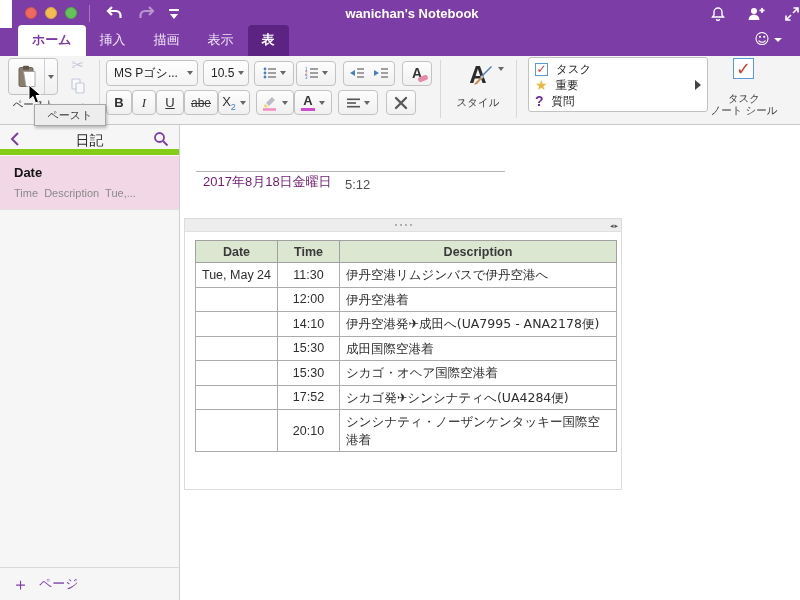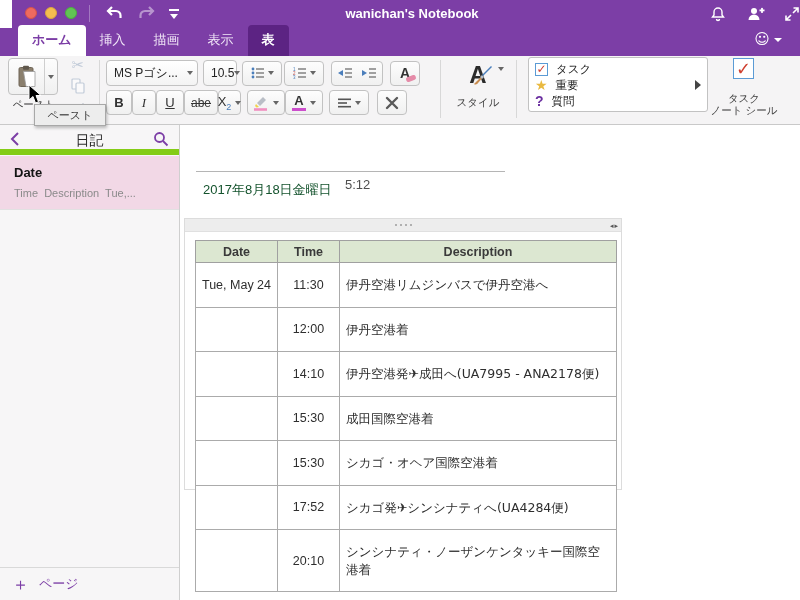--- a/index.html
+++ b/index.html
@@ -72,32 +72,32 @@
   .page-item.selected { background:#f2d8e6; }
   .page-title { font-size:13px; font-weight:bold; color:#141414; margin-bottom:7px; }
   .page-preview { font-size:11px; color:#8a8a8a; white-space:pre; overflow:hidden; }
   .sb-footer { position:absolute; left:0; bottom:0; width:100%; height:33px; border-top:1px solid #d9d9d9; display:flex; align-items:center; gap:10px; padding-left:12px; color:#7c3ea6; }
   .plus { font-size:17px; line-height:1; font-weight:normal; }
   .newpage-label { font-size:13px; }
 
   
   .content { position:absolute; left:181px; top:125px; width:619px; height:475px; background:#fff; }
   .title-rule { position:absolute; left:15px; top:46px; width:309px; height:1px; background:#b5b5b5; }
-  .date-line { position:absolute; left:22px; top:56px; font-size:13px; color:#14532d; }
+  .date-line { position:absolute; left:22px; top:48px; font-size:13px; color:#701a75; }
   .time-part { position:absolute; left:164px; top:52px; font-size:13px; color:#4f4f4f; }
 
   .note-block { position:absolute; left:3px; top:93px; width:438px; height:272px; border:1px solid #dcdcdc; background:#fff; }
   .drag-bar { position:absolute; left:0; top:0; width:100%; height:13px; background:#ededed; border-bottom:1px solid #e0e0e0; }
   .drag-dots { position:absolute; left:0; right:0; top:5px; display:flex; justify-content:center; gap:3px; }
   .drag-dots i { width:2px; height:2px; background:#9b9b9b; border-radius:50%; }
   .lr-arrows { position:absolute; right:2px; top:3px; font-size:7px; color:#555; letter-spacing:1px; font-family:"DejaVu Sans",sans-serif; }
 
   table.itin { position:absolute; left:10px; top:21px; border-collapse:collapse; table-layout:fixed; width:421px; font-size:12.5px; color:#2e2e2e; }
   table.itin th { background:#dce7d1; border:1px solid #a0a0a0; font-weight:bold; color:#3a3a3a; height:22px; text-align:center; }
-  table.itin td { border:1px solid #ababab; padding:13px 6px; height:23px; vertical-align:middle; background:#fff; }
+  table.itin td { border:1px solid #ababab; padding:3px 6px; height:23px; vertical-align:middle; background:#fff; }
   td.c-date { text-align:center; }
   td.c-time { text-align:center; }
   td.c-desc { text-align:left; line-height:1.4; }
   .caret-bar { display:inline-block; width:1px; height:13px; background:#111; vertical-align:-2px; margin-left:1px; }
   .plane { font-family:"DejaVu Sans",sans-serif; }
 </style>
 </head>
 <body>
 
 <div id="app">
@@ -195,21 +195,21 @@
     </div>
 
     <div class="vsep" style="left:99px;"></div>
 
     <div class="row1">
       <div class="combo" style="width:92px;">
         <span>MS Pゴシ...</span>
           <span class="caret-d"></span>
       </div>
       <div style="width:5px;"></div>
-      <div class="combo" style="width:34px;text-align:center;">
+      <div class="combo" style="width:46px;text-align:center;">
         <span>10.5</span>
           <span class="caret-d"></span>
       </div>
       <div style="width:5px;"></div>
       <div class="rbtn" style="width:40px;height:25px;gap:3px;">
         <svg width="14" height="12" viewBox="0 0 14 12">
             <circle cx="2" cy="2" r="1.4" fill="#4a7ebb"></circle>
             <circle cx="2" cy="6" r="1.4" fill="#4a7ebb"></circle>
             <circle cx="2" cy="10" r="1.4" fill="#4a7ebb"></circle>
             <rect x="5" y="1.2" width="8" height="1.6" fill="#8a8a8a"></rect>
@@ -252,21 +252,21 @@
             <rect x="1" y="2" width="10" height="5" rx="2" transform="rotate(-20 6 4.5)" fill="#e58ba8"></rect>
           </svg>
       </div>
     </div>
 
     <div class="row2">
       <div class="rbtn fmt" style="width:26px;font-weight:bold;">B</div>
       <div class="rbtn fmt" style="width:24px;font-style:italic;font-family:'Liberation Serif',serif;">I</div>
       <div class="rbtn fmt" style="width:28px;text-decoration:underline;">U</div>
       <div class="rbtn fmt" style="width:34px;text-decoration:line-through;font-size:12px;">abe</div>
-      <div class="rbtn fmt" style="width:23px;gap:4px;">
+      <div class="rbtn fmt" style="width:32px;gap:4px;">
         <span><span>X</span><sub style="font-size:9px;color:#4a7ebb;">2</sub></span>
         <span class="caret-d"></span>
       </div>
       <div style="width:6px;"></div>
       <div class="rbtn fmt" style="width:38px;gap:4px;position:relative;">
         <svg width="16" height="16" viewBox="0 0 16 16">
             <path d="M4 8 L10 2 L13 5 L7 11 Z" fill="#b9bec6"></path>
             <path d="M3 9 L6 12 L3.5 12.5 L2 11 Z" fill="#f3d34a"></path>
             <rect x="1" y="13.2" width="13" height="2.6" fill="#f08fc0"></rect>
           </svg>

